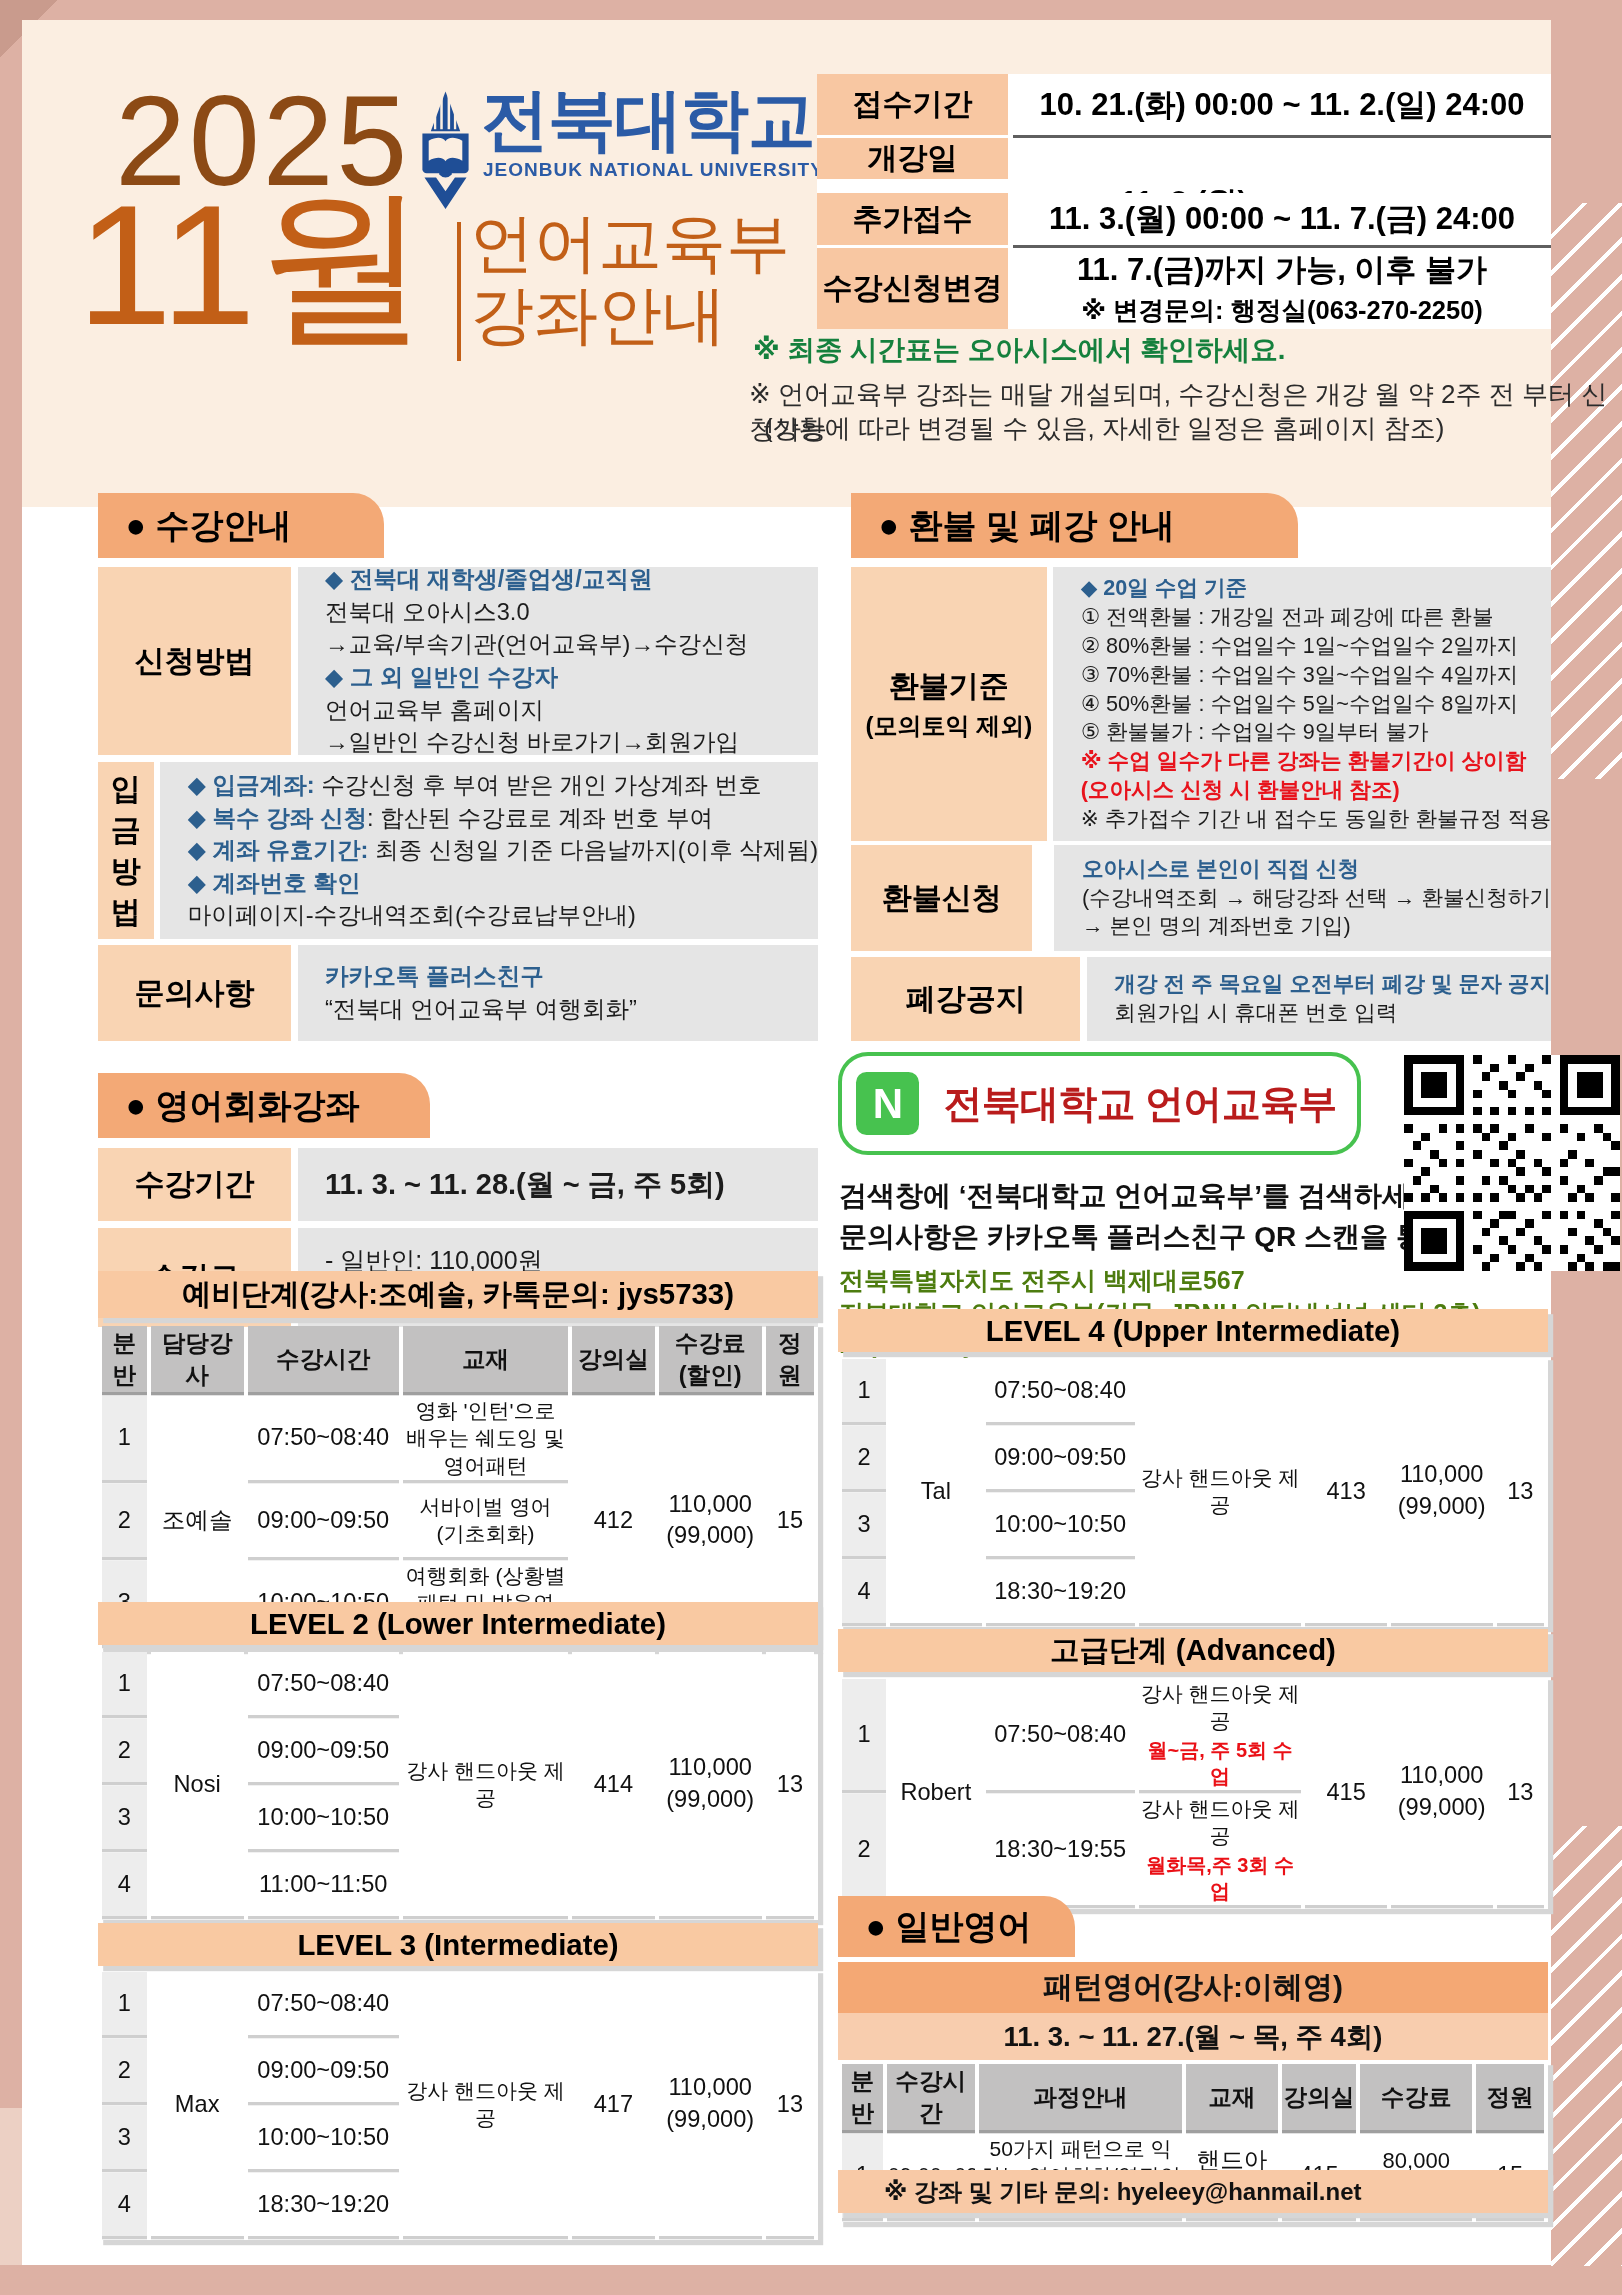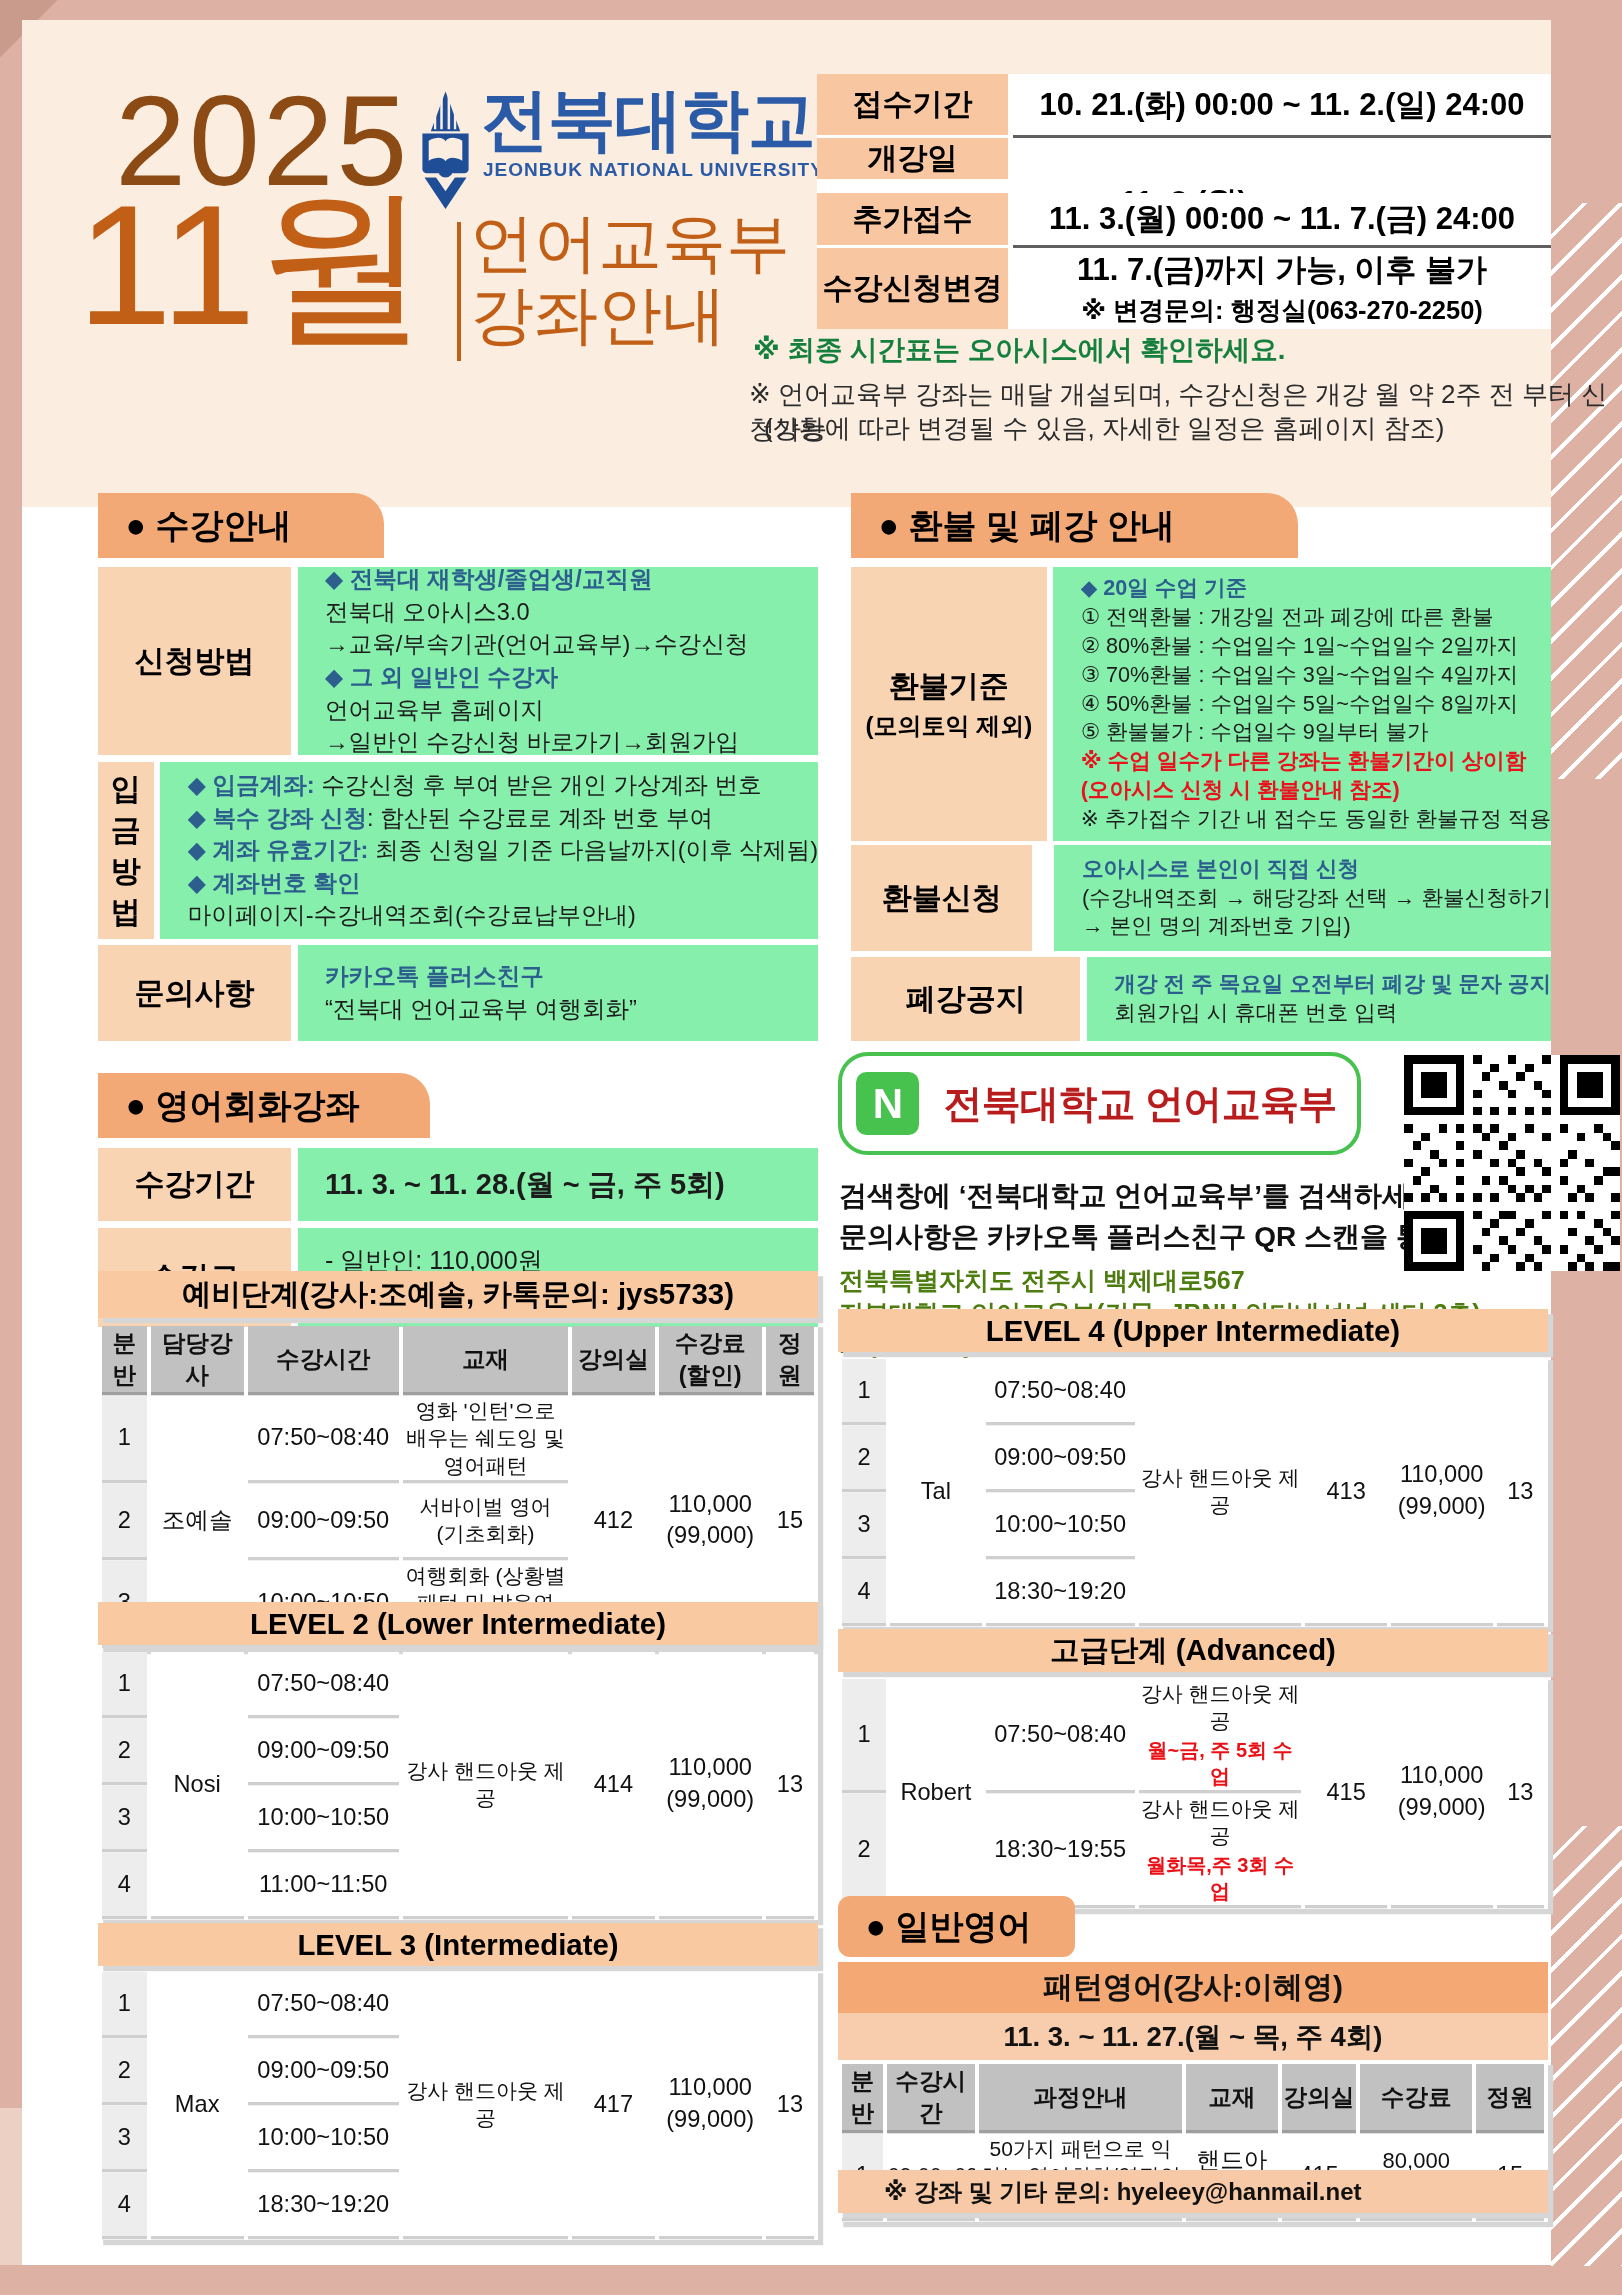--- a/index.html
+++ b/index.html
@@ -42,21 +42,21 @@
   .note-black{position:absolute;font-size:26px;font-weight:500;color:#2b2b2b;}
   
   .badge{position:absolute;background:#f3a976;border-top-right-radius:31px;
          display:flex;align-items:center;padding-left:27.5px;
          font-size:34px;font-weight:bold;color:#000;}
   
   .grow{position:absolute;display:flex;}
   .glabel{background:#f9d4b3;display:flex;flex-direction:column;align-items:center;justify-content:center;
           font-size:30px;font-weight:bold;color:#000;text-align:center;}
   .glabel .lsub{font-size:24px;font-weight:bold;margin-top:2.6px;}
-  .gcontent{flex:1;background:#86efac;display:flex;flex-direction:column;justify-content:center;
+  .gcontent{flex:1;background:#e5e5e5;display:flex;flex-direction:column;justify-content:center;
             padding-left:27.5px;box-sizing:border-box;}
   .line{font-size:23.6px;line-height:1.38;color:#1c1c1c;font-weight:500;white-space:nowrap;}
   .refund .line{font-size:21.6px;line-height:1.34;}
   .sg-b{color:#2c5f8e;font-weight:bold;}
   .sg-n{}
   .sg-r{color:#e8131c;font-weight:bold;}
   .sg-k{font-weight:bold;font-size:29px;}
   .conv-fee .line{font-size:25px;}
   
   .naver-box{position:absolute;left:838px;top:1052px;width:523px;height:103px;background:#fff;
@@ -451,21 +451,21 @@
       <td class="no">2</td>
       <td>18:30~19:55</td>
       <td class="book">
         <div>강사 핸드아웃 제공</div>
         <div class="cell-note">월화목,주 3회 수업</div>
       </td>
     </tr>
   </tbody>
     </table>
 
-  <div class="badge" style="left:838px;top:1896px;width:209px;height:61px;border-radius:12px;">● 일반영어</div>
+  <div class="badge" style="left:838px;top:1896px;width:209px;height:61px;">● 일반영어</div>
   <div class="pt-title" style="left:838px;top:1962px;width:710px;height:51px;">패턴영어(강사:이혜영)</div>
   <div class="pt-sub" style="left:838px;top:2013px;width:710px;height:47px;">11. 3. ~ 11. 27.(월 ~ 목, 주 4회)</div>
   <table class="ctable" style="left:838px;top:2060px;width:710px;">
     <colgroup>
         <col style="width:6%">
         <col style="width:13%">
         <col style="width:30%">
         <col style="width:13.5%">
         <col style="width:11%">
         <col style="width:16.5%">

